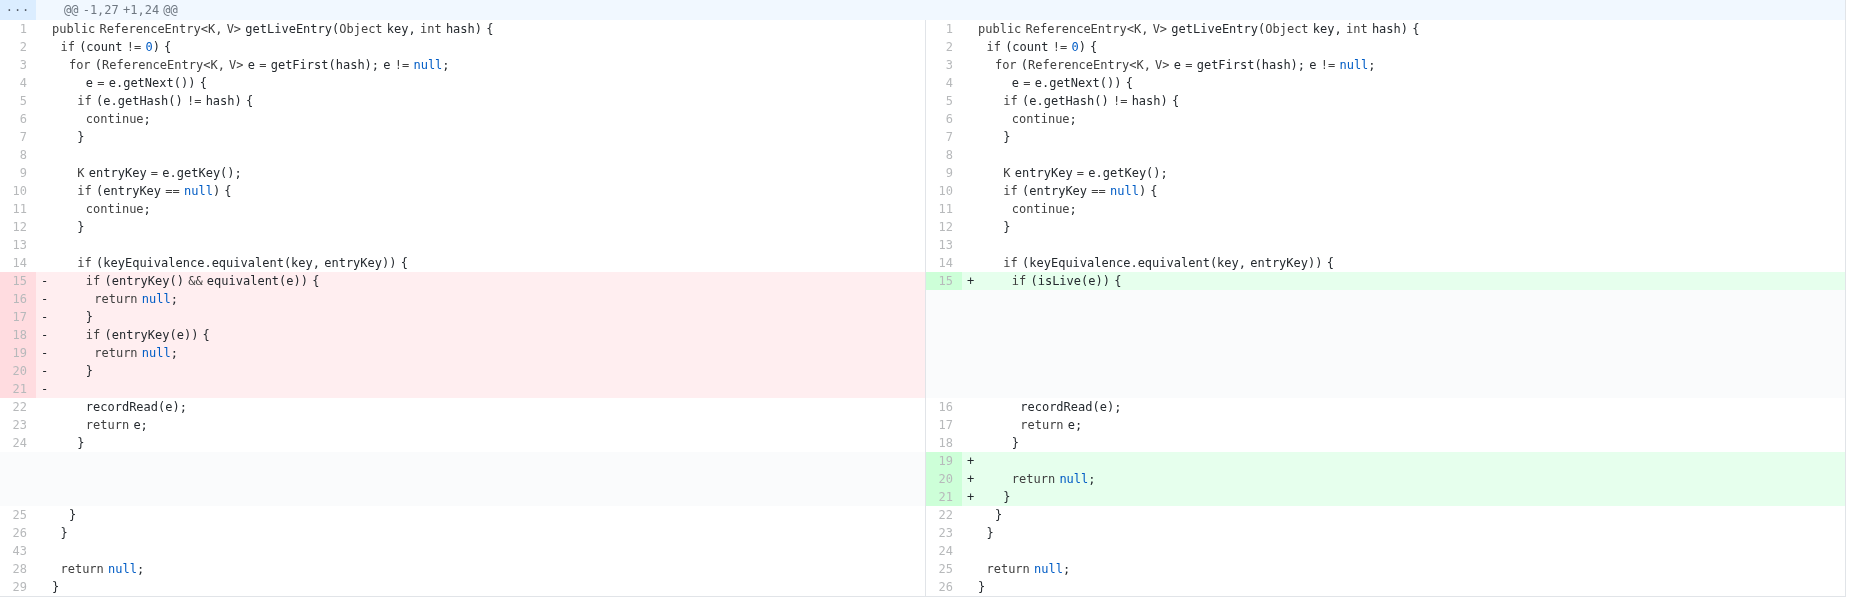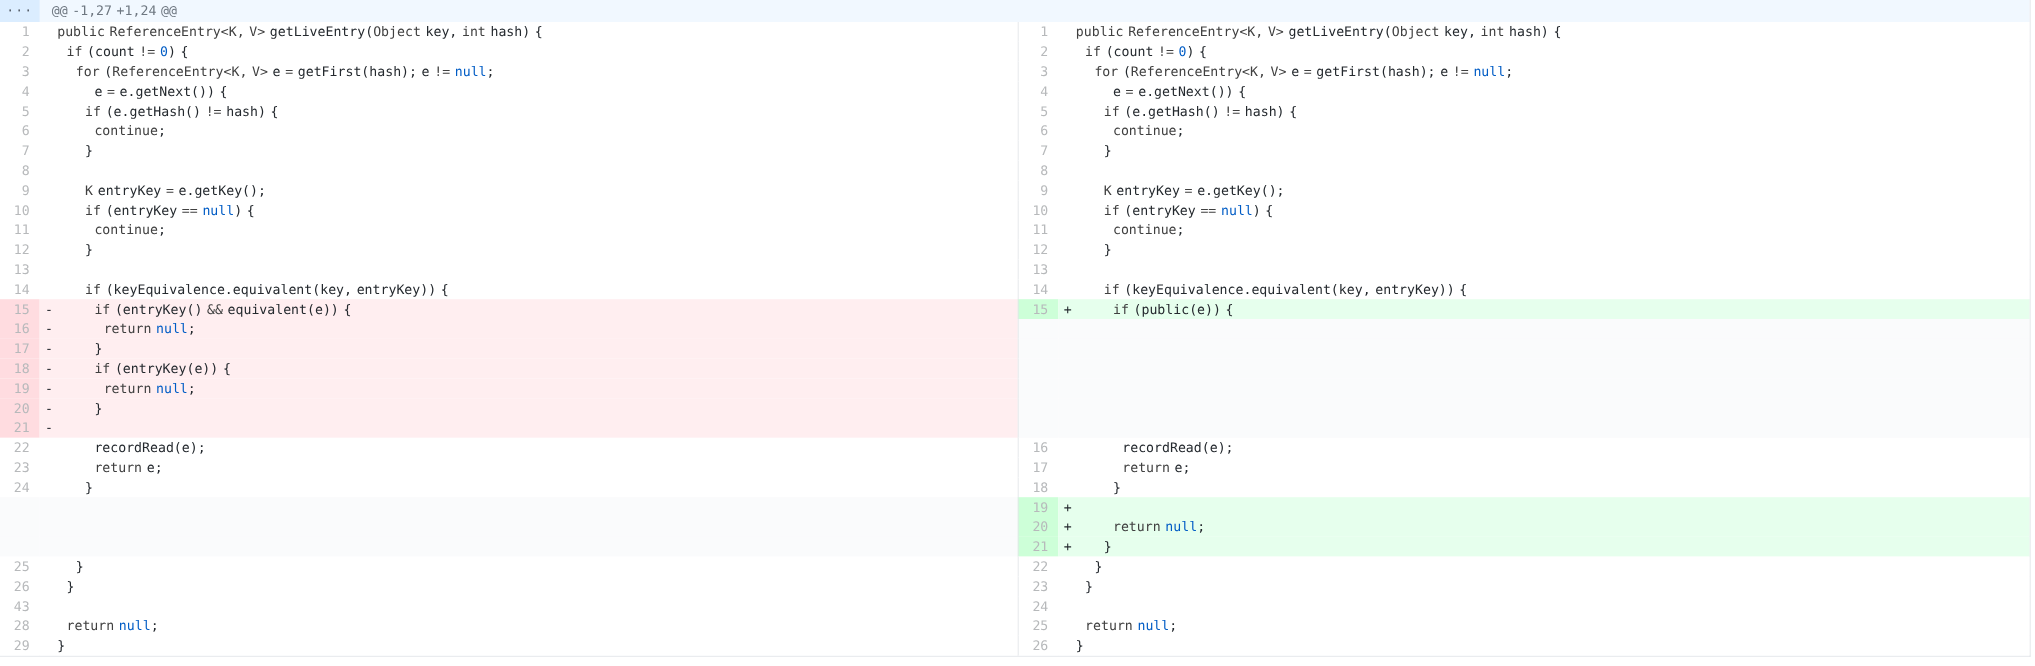--- a/index.html
+++ b/index.html
@@ -11,21 +11,21 @@
     font-family:"DejaVu Sans Mono","Liberation Mono",monospace;
     font-size:12px;
     color:#24292e;
     background:#ffffff;
   }
   .hunk-row{display:grid;grid-template-columns:36px 1fr;height:20px;background:#f1f8ff;}
   .hunk-gutter{
     background:#dbedff;color:#57606a;text-align:center;line-height:20px;
     font-size:12px;letter-spacing:1px;cursor:pointer;user-select:none;
   }
-  .hunk-text{color:#6e7781;line-height:20px;padding-left:11px;white-space:pre;word-spacing:-3px;}
+  .hunk-text{color:#6e7781;line-height:20px;padding-left:28px;white-space:pre;word-spacing:-3px;}
   .row{display:grid;grid-template-columns:36px 889px 37px 883px;height:18px;line-height:18px;}
   .num{
     text-align:right;padding-right:9px;color:#b7b9bb;cursor:pointer;user-select:none;
     font-size:12px;
   }
   .num.empty{cursor:default;}
   .gr{border-left:1px solid #e1e4e8;box-sizing:border-box;}
   .code{position:relative;white-space:pre;padding-left:16px;word-spacing:-3px;overflow:hidden;}
   .sign{position:absolute;left:5px;top:0;word-spacing:0;color:#24292e;}
   .num.ctx,.code.ctx{background:#ffffff;}
@@ -128,21 +128,21 @@
       <div class="row">
         <div class="num ctx">14</div>
         <div class="code ctx"><span class="tok-p">      </span><span class="tok-k">if</span><span class="tok-p"> (keyEquivalence.equivalent(key, entryKey)) {</span></div>
         <div class="num ctx gr">14</div>
         <div class="code ctx"><span class="tok-p">      </span><span class="tok-k">if</span><span class="tok-p"> (keyEquivalence.equivalent(key, entryKey)) {</span></div>
       </div>
       <div class="row">
         <div class="num del">15</div>
         <div class="code del"><span class="sign">-</span><span class="tok-p">        </span><span class="tok-k">if</span><span class="tok-p"> (entryKey() </span><span class="tok-k">&amp;&amp;</span><span class="tok-p"> equivalent(e)) {</span></div>
         <div class="num add gr">15</div>
-        <div class="code add"><span class="sign">+</span><span class="tok-p">        </span><span class="tok-k">if</span><span class="tok-p"> (public(e)) {</span></div>
+        <div class="code add"><span class="sign">+</span><span class="tok-p">        </span><span class="tok-k">if</span><span class="tok-p"> (isLive(e)) {</span></div>
       </div>
       <div class="row">
         <div class="num del">16</div>
         <div class="code del"><span class="sign">-</span><span class="tok-p">          </span><span class="tok-k">return</span><span class="tok-p"> </span><span class="tok-c">null</span><span class="tok-p">;</span></div>
         <div class="num empty gr"></div>
         <div class="code empty"></div>
       </div>
       <div class="row">
         <div class="num del">17</div>
         <div class="code del"><span class="sign">-</span><span class="tok-p">        }</span></div>

